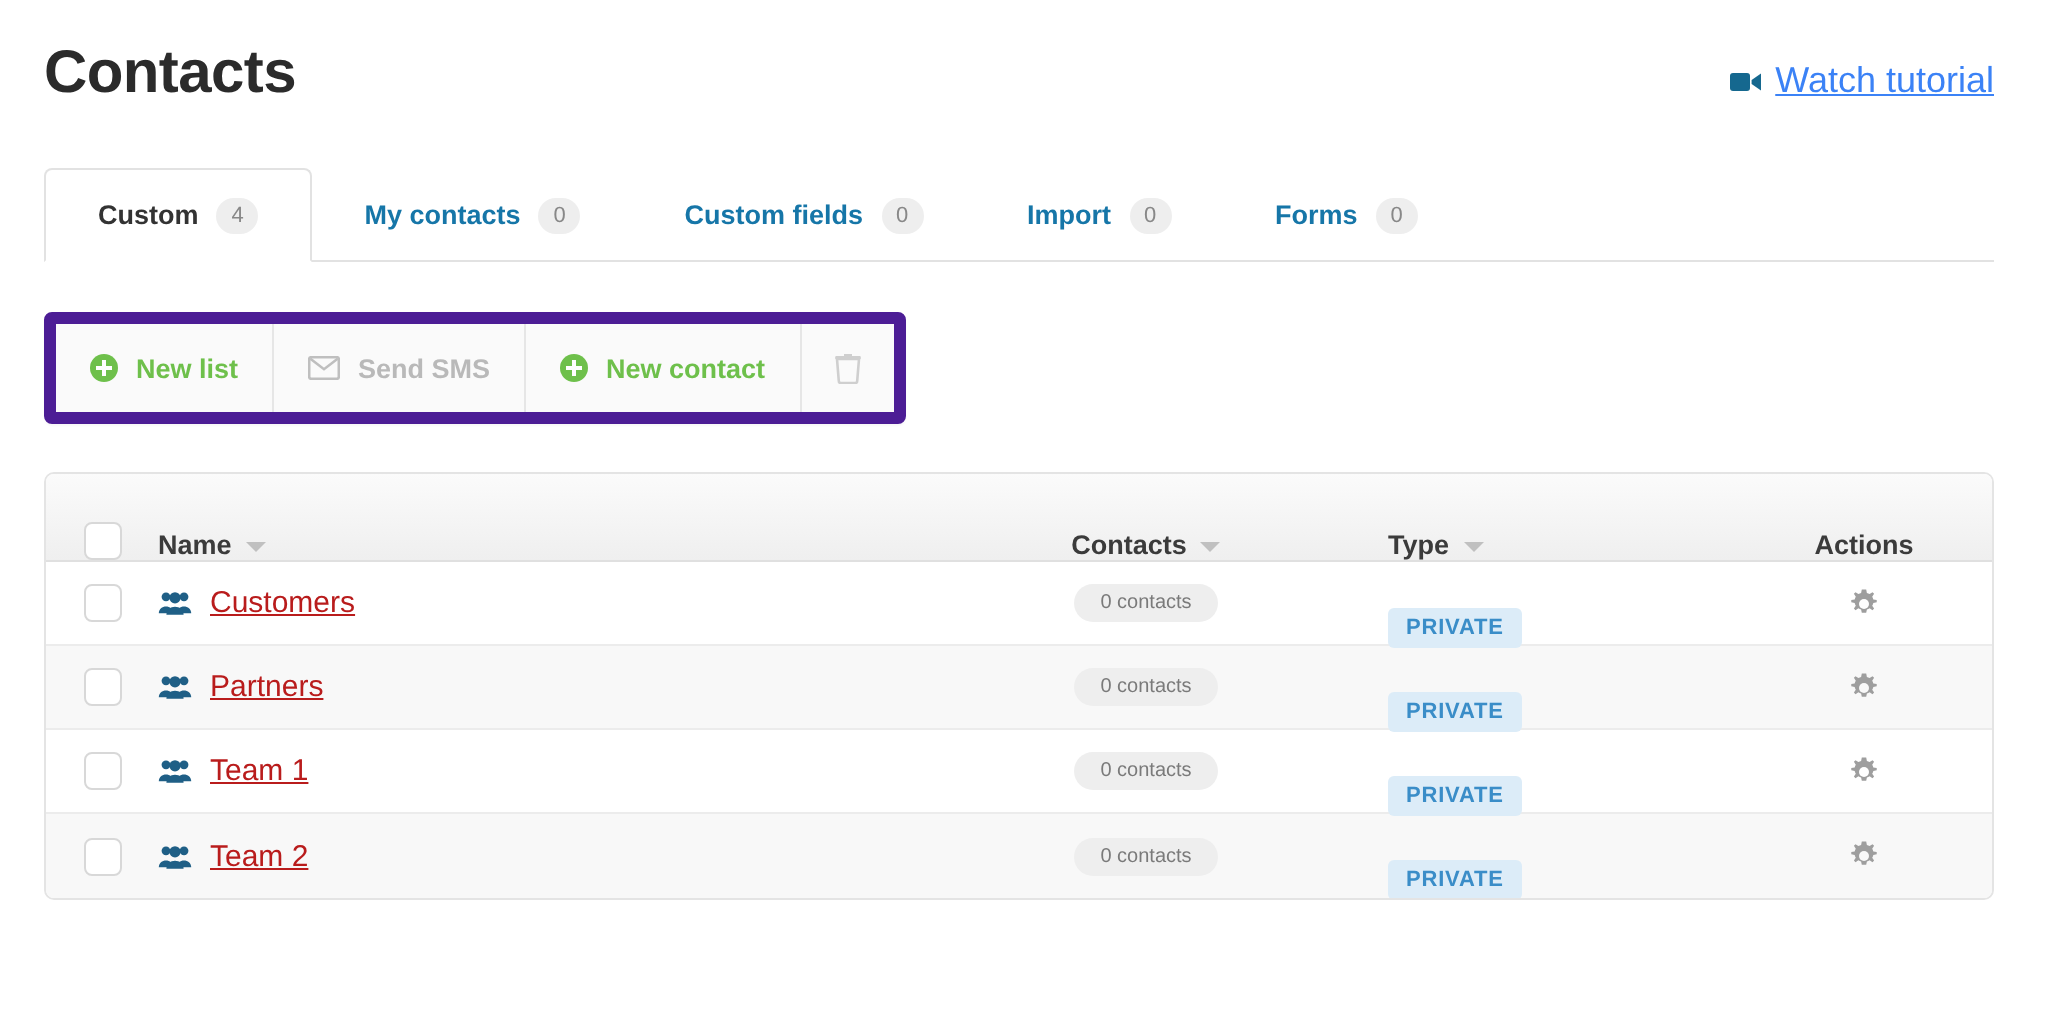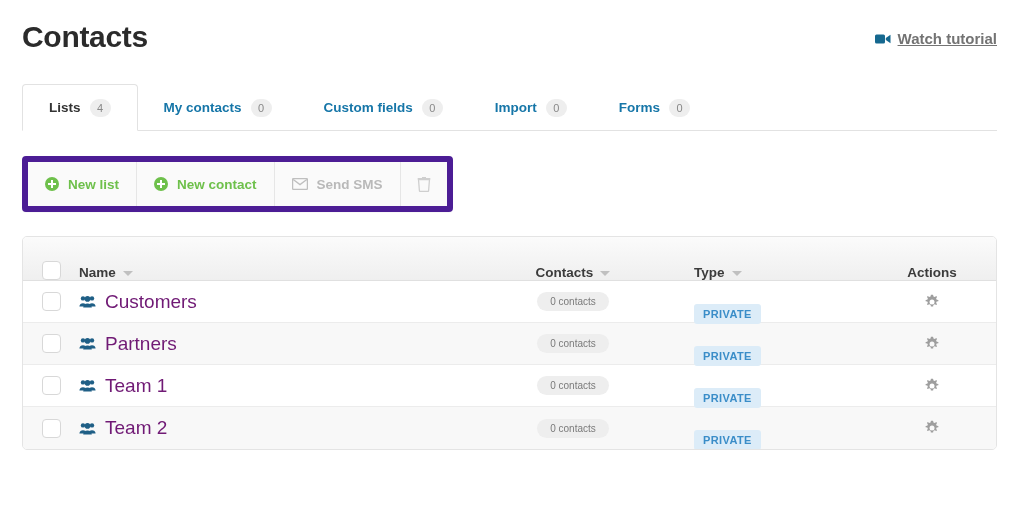--- a/index.html
+++ b/index.html
@@ -21,21 +21,21 @@
     font-size: 30px; font-weight: bold; color: #2b2b2b;
     letter-spacing: -0.3px;
   }
   .watch-tutorial {
     position: absolute; right: 27px; top: 30px;
     display: flex; align-items: center; gap: 7px;
     cursor: pointer;
   }
   .watch-tutorial .cam-icon { display: block; line-height: 0; }
   .watch-tutorial .label {
-    font-size: 15px; font-weight: bold; color: #737373;
+    font-size: 18px; font-weight: normal; color: #3b82f6;
     text-decoration: underline; white-space: nowrap;
   }
 
   
   .tabs {
     position: absolute; left: 22px; top: 84px; width: 975px; height: 47px;
     border-bottom: 1px solid #e2e2e2;
     display: flex; align-items: stretch;
   }
   .tab {
@@ -142,21 +142,21 @@
     border-top: 5px solid #c0c0c0;
     margin-top: 2px;
   }
 
   .checkbox {
     width: 19px; height: 19px; border: 1px solid #d8d8d8;
     border-radius: 4px; background: #ffffff; cursor: pointer;
   }
 
   .row-link {
-    font-size: 19px; color: #701a75; 
+    font-size: 15px; color: #b91c1c; text-decoration: underline;
     cursor: pointer; white-space: nowrap;
   }
   .pill {
     background: #eeeeee; border-radius: 11px;
     padding: 4px 13px; font-size: 10px; color: #7a7a7a;
     white-space: nowrap;
   }
   .badge {
     background: #dcecf8; border-radius: 3px;
     padding: 4px 9px; font-size: 11px; font-weight: bold;
@@ -178,21 +178,21 @@
           <rect x="0" y="1.5" width="10" height="9" rx="1.5" fill="#15688f"></rect>
           <path d="M10.8 5 L15.5 1.8 L15.5 10.2 L10.8 7 Z" fill="#15688f"></path>
         </svg>
       </span>
       <span class="label">Watch tutorial</span>
     </div>
   </div>
 
   <div class="tabs">
     <div class="tab active">
-      <span>Lists</span>
+      <span>Custom</span>
       <span class="count">4</span>
     </div>
     <div class="tab">
       <span>My contacts</span>
       <span class="count">0</span>
     </div>
     <div class="tab">
       <span>Custom fields</span>
       <span class="count">0</span>
     </div>
@@ -207,33 +207,33 @@
   </div>
 
   <div class="toolbar">
     <div class="btn-group">
 
       <div class="tbtn">
         <span class="plus-icon"></span>
         <span>New list</span>
       </div>
 
+      <div class="tbtn disabled">
+        <span style="line-height:0;">
+          <svg width="16" height="12" viewBox="0 0 16 12">
+            <rect x="0.6" y="0.6" width="14.8" height="10.8" rx="1" fill="none" stroke="#bfbfbf" stroke-width="1.3"></rect>
+            <path d="M1.2 1.4 L8 6.6 L14.8 1.4" fill="none" stroke="#bfbfbf" stroke-width="1.3"></path>
+          </svg>
+        </span>
+        <span>Send SMS</span>
+      </div>
+
       <div class="tbtn">
         <span class="plus-icon"></span>
         <span>New contact</span>
-      </div>
-
-      <div class="tbtn disabled">
-        <span style="line-height:0;">
-          <svg width="16" height="12" viewBox="0 0 16 12">
-            <rect x="0.6" y="0.6" width="14.8" height="10.8" rx="1" fill="none" stroke="#bfbfbf" stroke-width="1.3"></rect>
-            <path d="M1.2 1.4 L8 6.6 L14.8 1.4" fill="none" stroke="#bfbfbf" stroke-width="1.3"></path>
-          </svg>
-        </span>
-        <span>Send SMS</span>
       </div>
 
       <div class="tbtn disabled icon-only">
         <span style="line-height:0;">
           <svg width="14" height="16" viewBox="0 0 14 16">
             <path d="M1.5 3.5 h11 l-0.9 11 a1 1 0 0 1 -1 1 h-7.2 a1 1 0 0 1 -1 -1 Z" fill="none" stroke="#cfcfcf" stroke-width="1.3"></path>
             <rect x="0.6" y="2" width="12.8" height="1.6" rx="0.6" fill="#cfcfcf"></rect>
             <path d="M5 1 h4 v1.2 h-4 Z" fill="#cfcfcf"></path>
           </svg>
         </span>

